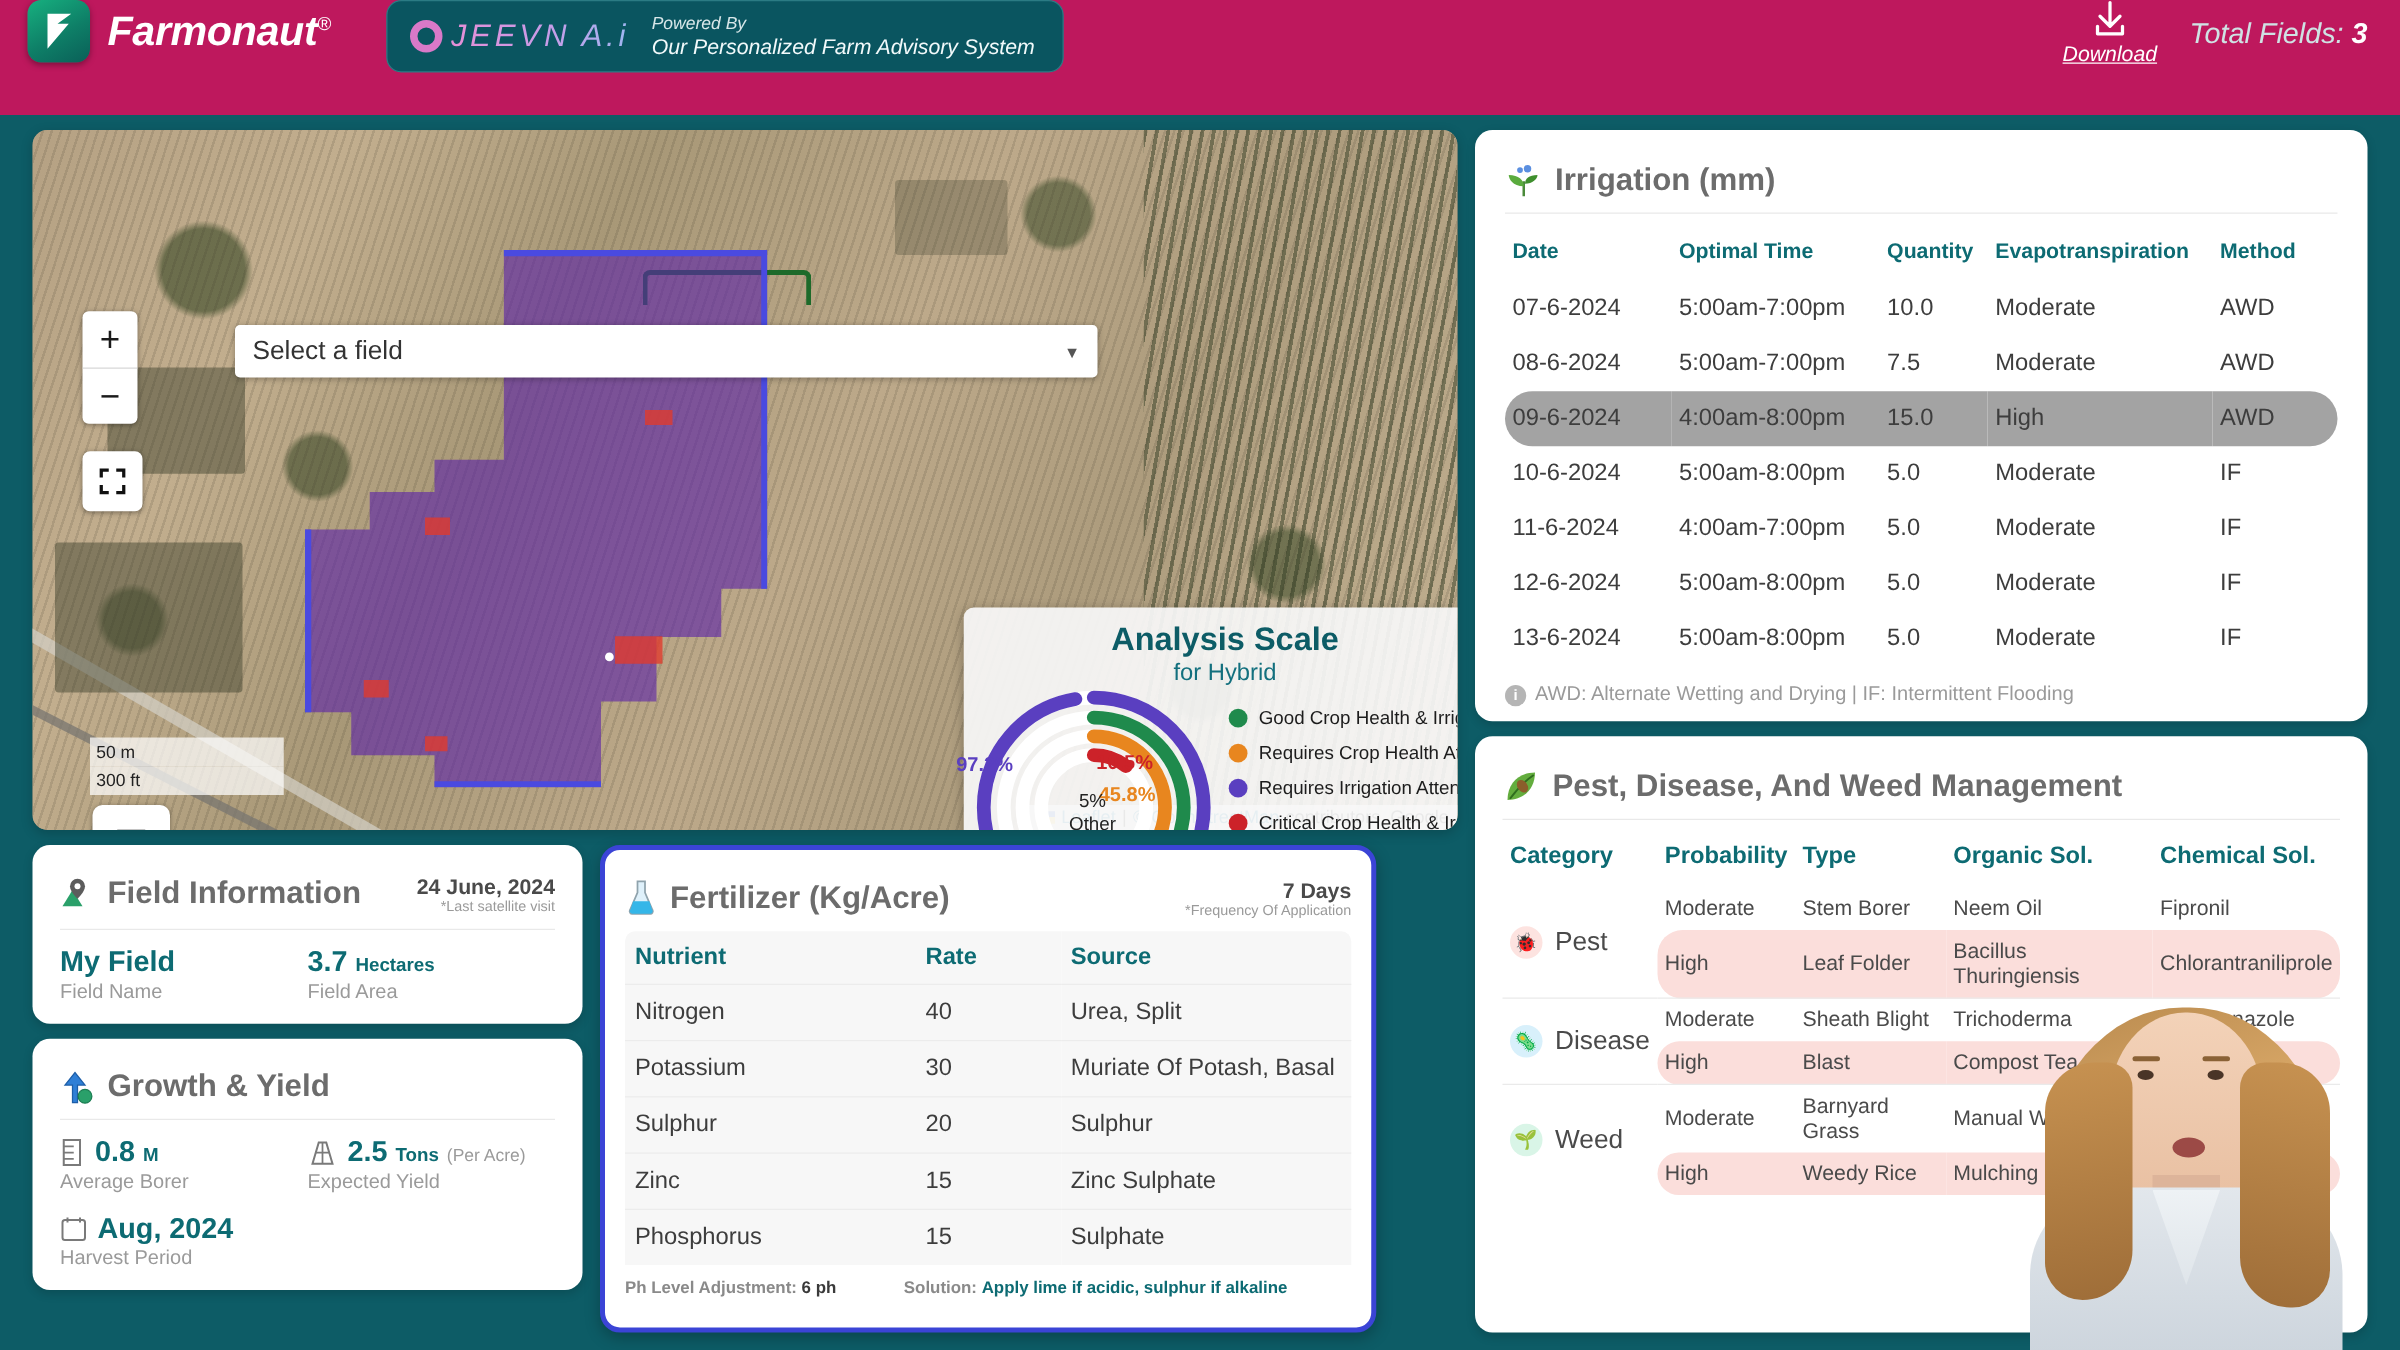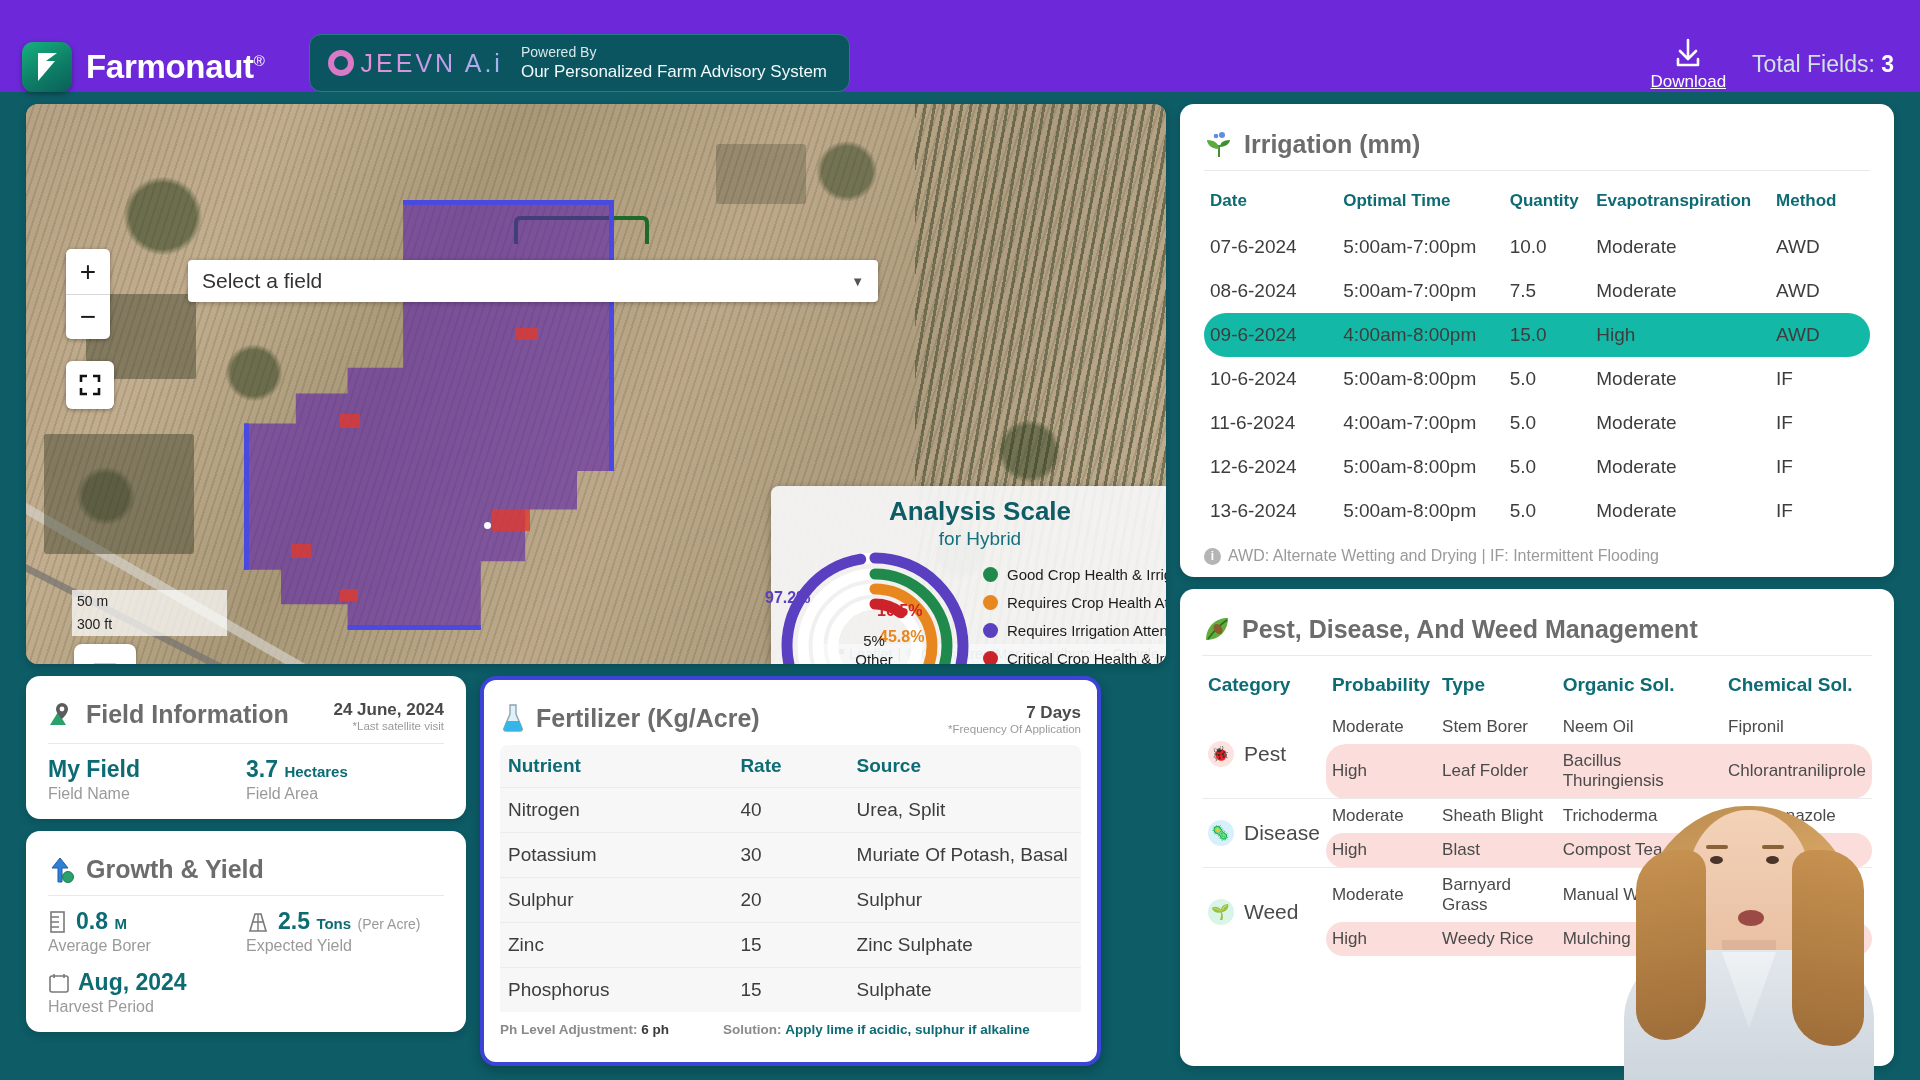--- a/index.html
+++ b/index.html
@@ -14,25 +14,26 @@
     background: #0d5c66;
     position: relative;
     display: flex;
     flex-direction: column;
   }
 
   
   #header {
     height: 92px;
     flex: 0 0 92px;
-    background: #6d28d9;
+    background: #be185d;
     display: flex;
-    align-items: flex-end;
+    align-items: flex-start;
     padding: 0 26px 0 22px;
     position: relative;
+    font-style: italic;
   }
   .logo-wrap { display: flex; align-items: center; gap: 14px; }
   .logo-mark {
     width: 50px; height: 50px; border-radius: 11px;
     background: linear-gradient(150deg,#17b07f 0%, #0e7f67 55%, #0a5f58 100%);
     display: flex; align-items: center; justify-content: center;
     box-shadow: 0 2px 5px rgba(0,0,0,.35);
   }
   .logo-mark svg { display: block; }
   .brand {
@@ -277,21 +278,21 @@
   .fert-foot .sol b { color:#0d6b73; }
 
   
   #irr-card { padding: 16px 24px 12px 24px; }
   #irr-card .pcard-ttl { color:#6c6c6c; }
   .itab { width:100%; border-collapse:collapse; }
   .itab th {
     text-align:left; font-size:17px; color:#0d6b73; font-weight:bold; padding: 8px 6px 14px 6px;
   }
   .itab td { font-size:19px; color:#3d3d3d; padding: 11px 6px; }
-  .itab tr.hi td { background:#14b8a6; }
+  .itab tr.hi td { background:#a3a3a3; }
   .itab tr.hi td:first-child { border-radius: 22px 0 0 22px; }
   .itab tr.hi td:last-child { border-radius: 0 22px 22px 0; }
   .mod { color:#f5b52b; }
   .high { color:#f04d26; }
   .irr-note { display:flex; align-items:center; gap:7px; font-size:16px; color:#9a9a9a; margin-top:14px; }
   .info-dot {
     width:17px; height:17px; border-radius:50%; background:#b5b5b5; color:#fff;
     font-size:12px; display:flex; align-items:center; justify-content:center; font-weight:bold; flex:0 0 17px;
   }
 
@@ -479,21 +480,21 @@
 
                   <circle cx="98" cy="98" r="88" fill="none" stroke="#5a3fc0" stroke-width="11" stroke-linecap="round" stroke-dasharray="537.6 15.3"></circle>
 
                   <circle cx="98" cy="98" r="72" fill="none" stroke="#1f8a4c" stroke-width="11" stroke-linecap="round" stroke-dasharray="184.6 267.8"></circle>
 
                   <circle cx="98" cy="98" r="57" fill="none" stroke="#e8861f" stroke-width="11" stroke-linecap="round" stroke-dasharray="164.1 194.0"></circle>
 
                   <circle cx="98" cy="98" r="42" fill="none" stroke="#cc2229" stroke-width="11" stroke-linecap="round" stroke-dasharray="27.7 236.2"></circle>
                 </g>
               </svg>
-              <span class="an-lbl" style="left:-6px; top:37px; color:#5a3fc0;">97.2%</span>
+              <span class="an-lbl" style="left:-6px; top:52px; color:#5a3fc0;">97.2%</span>
               <span class="an-lbl" style="left:106px; top:50px; color:#cc2229;">10.5%</span>
               <span class="an-lbl" style="left:108px; top:76px; color:#e8861f;">45.8%</span>
 
               <span class="an-center">
                 <span>5%</span><br>
                 <span>Other</span>
               </span>
             </div>
             <div class="an-legend">
               <div class="li">

